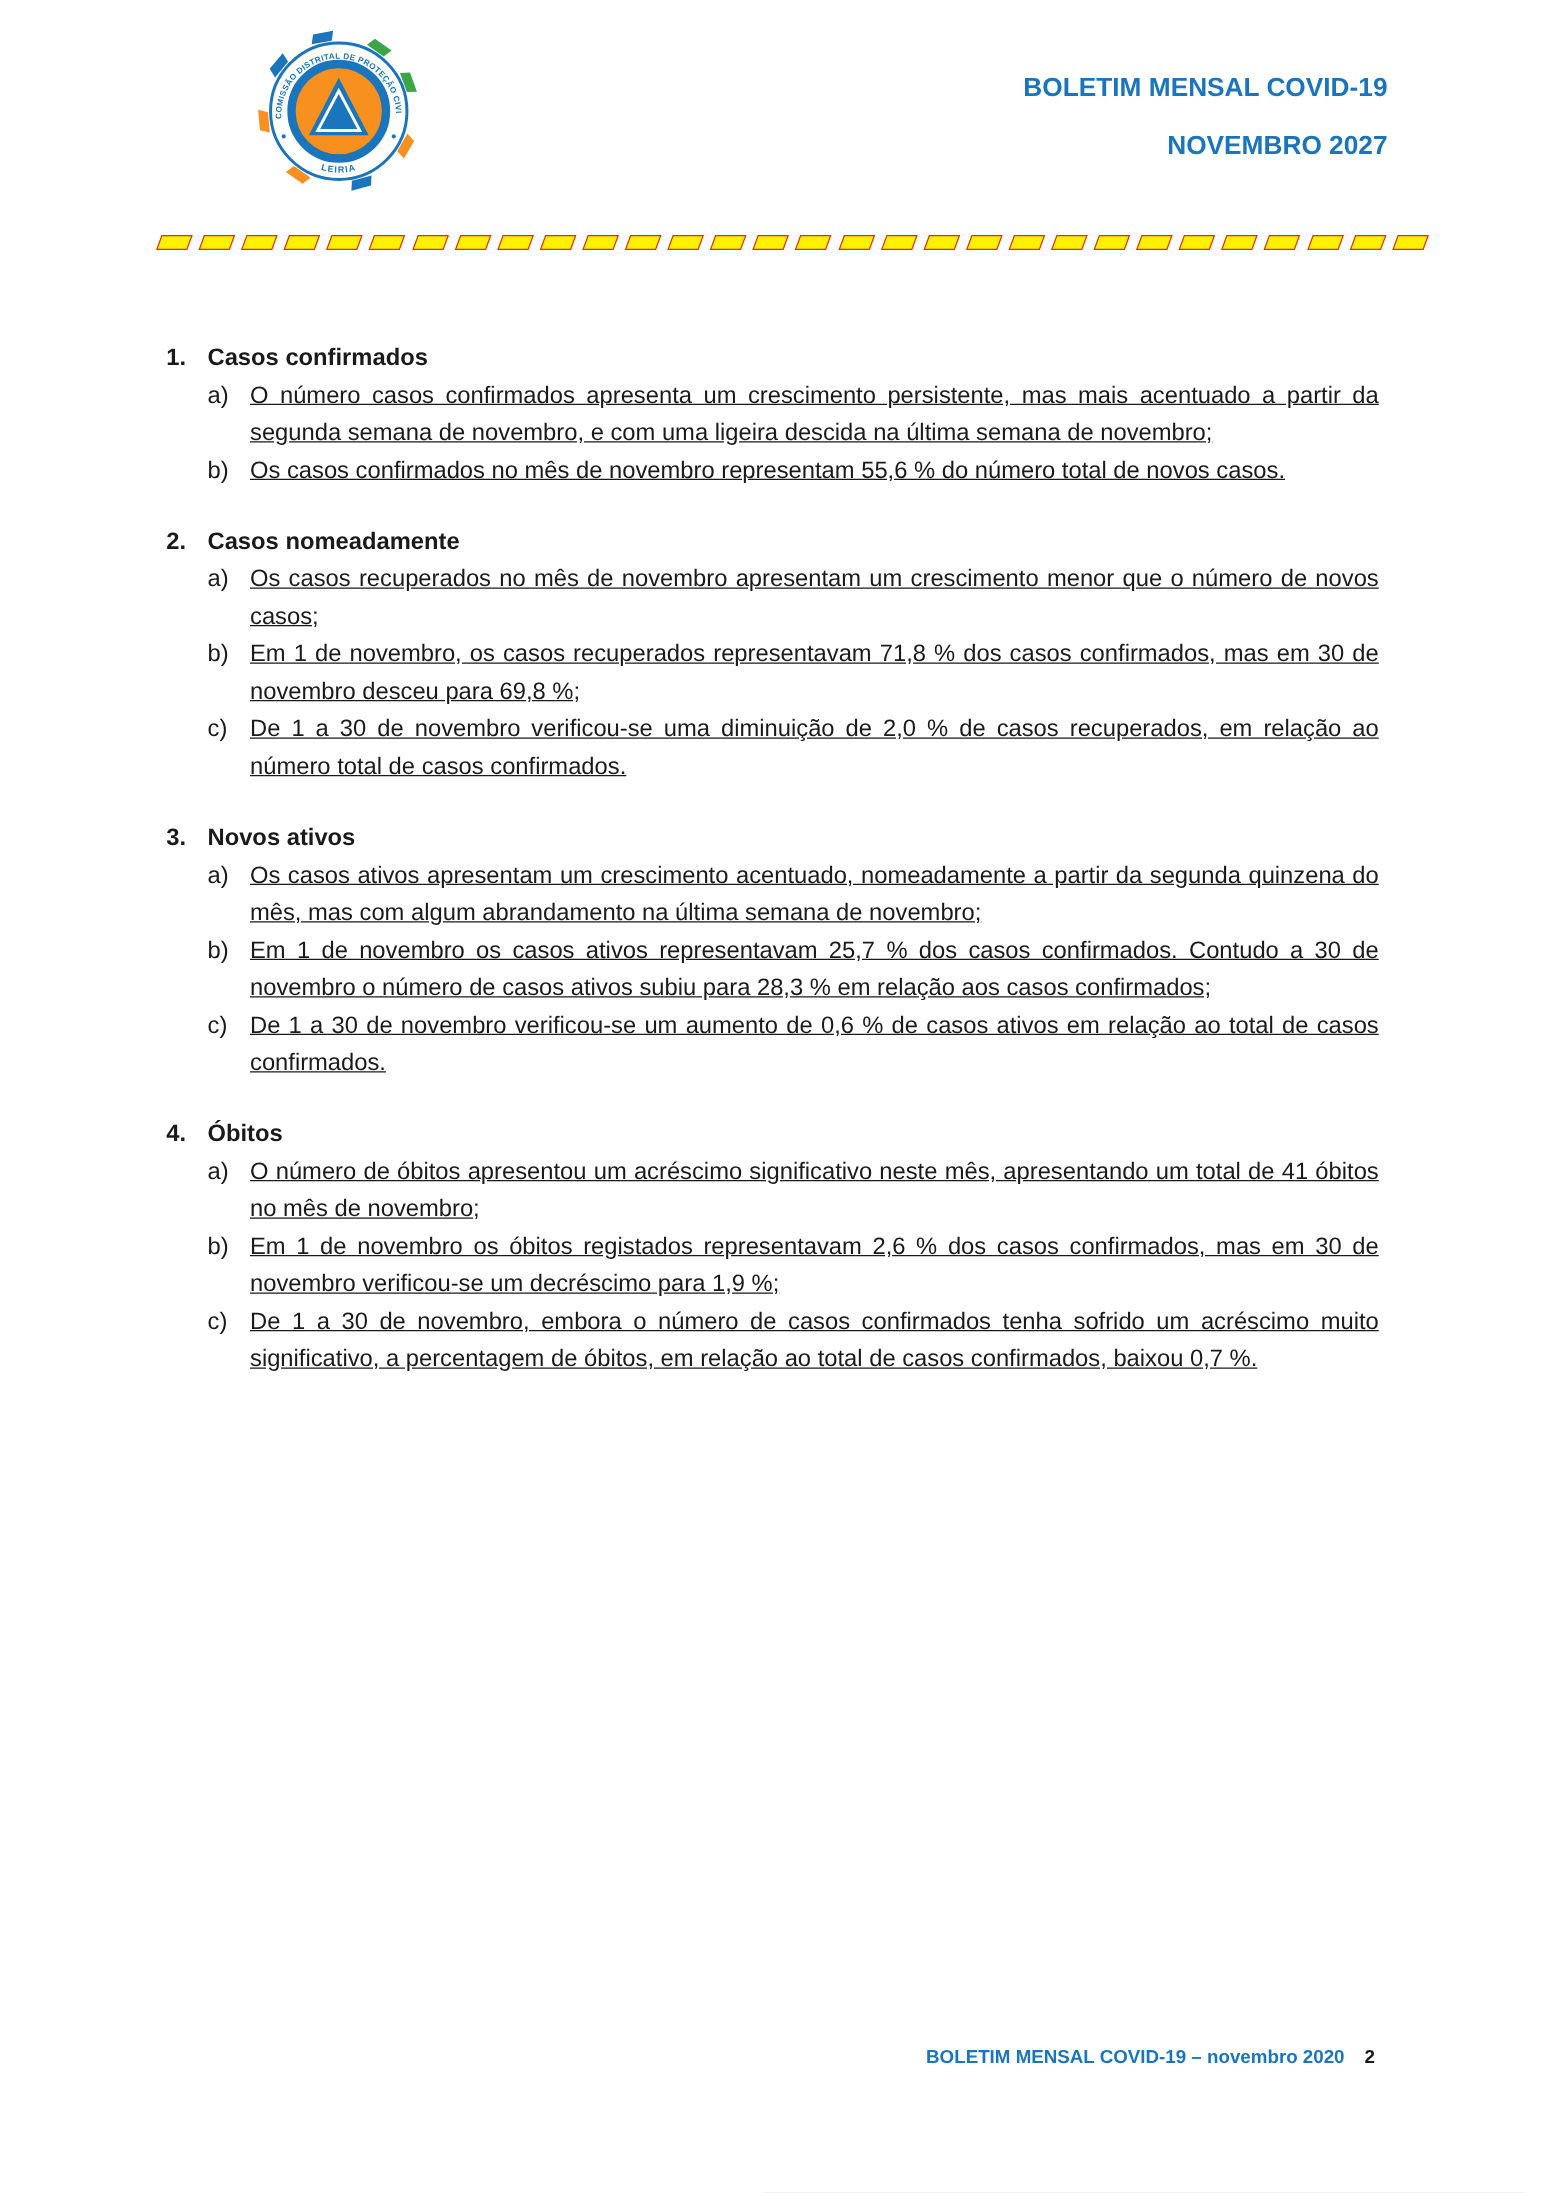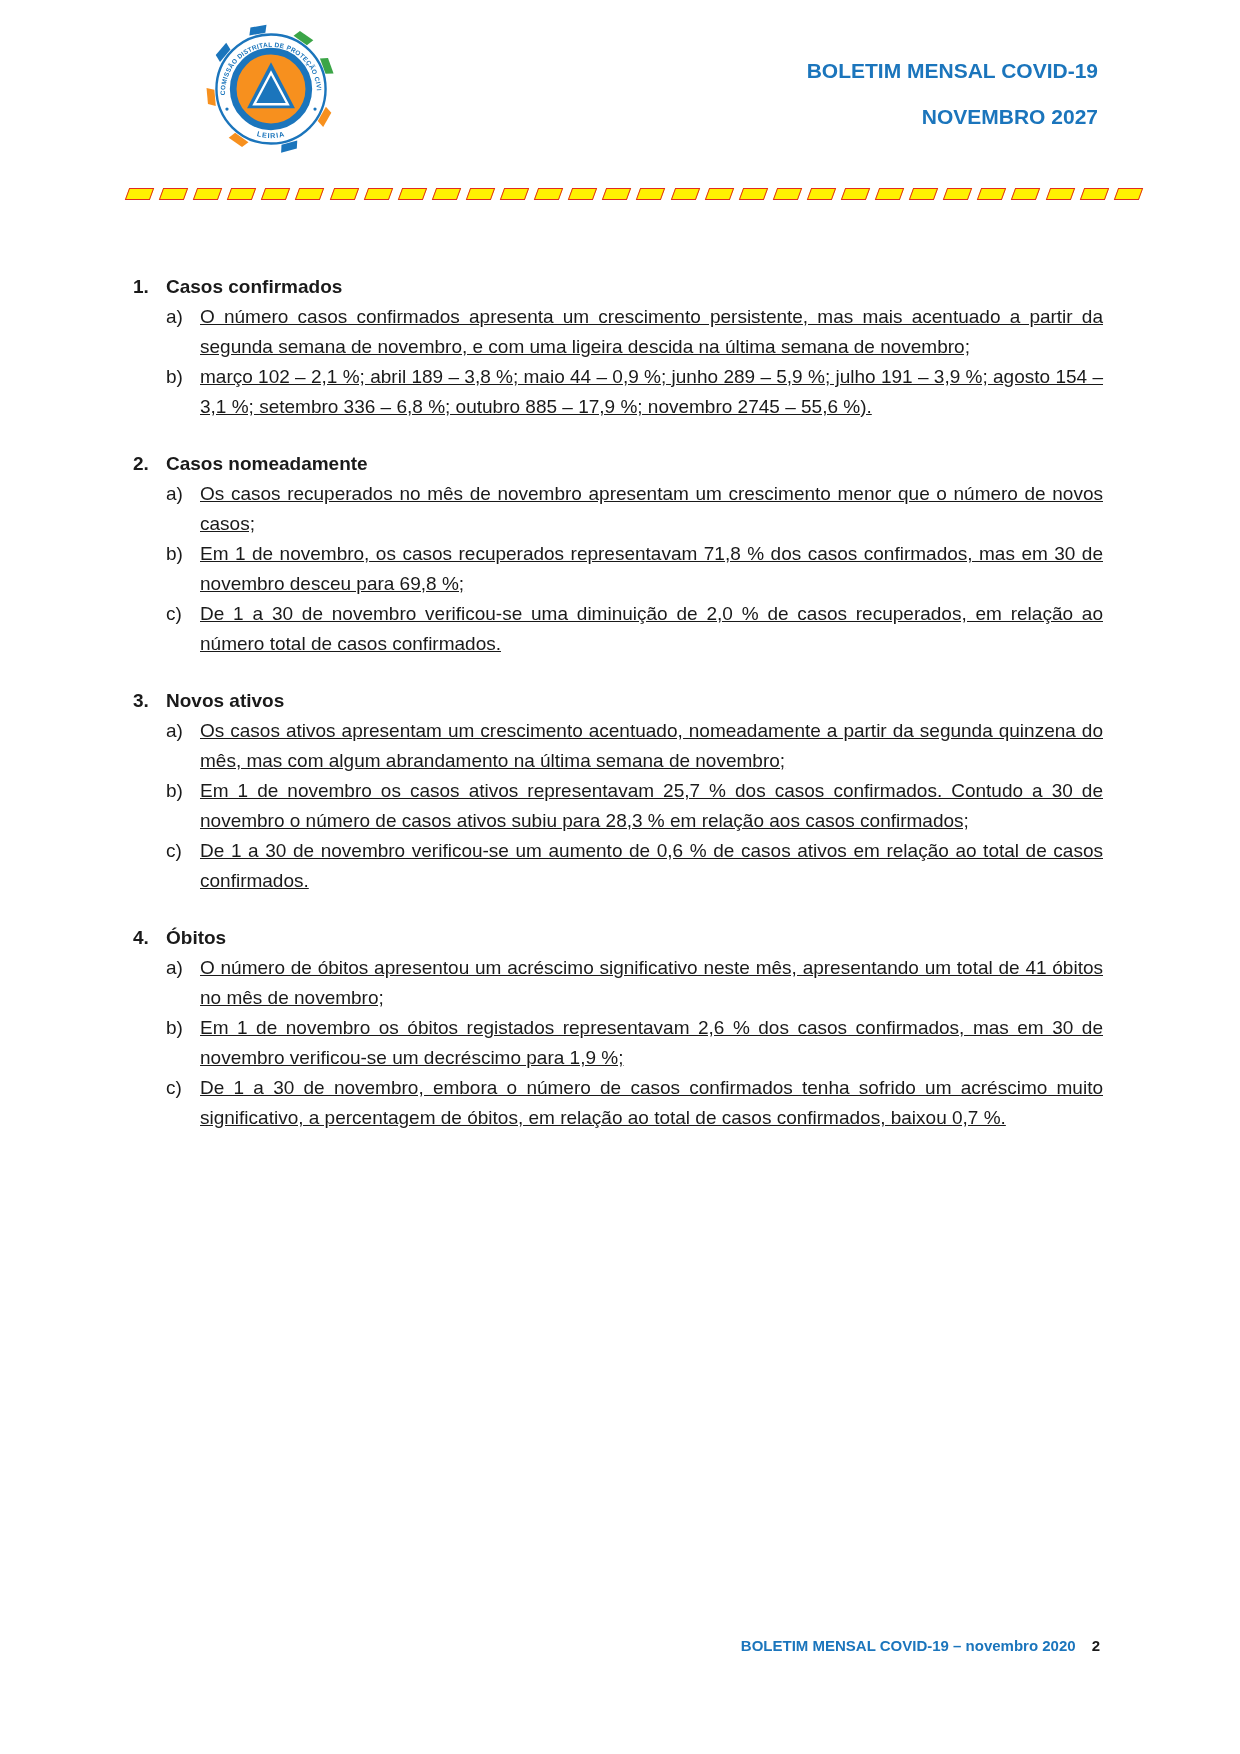--- a/index.html
+++ b/index.html
@@ -12,21 +12,21 @@
     font-family:"Liberation Sans", sans-serif;
     color:#1a1a1a;
     overflow:hidden;
   }
 
   
   .logo-wrap { position:absolute; left:204px; top:22px; width:134px; height:134px; }
   .logo-wrap svg { width:100%; height:100%; }
 
   .titles {
-    position:absolute; top:57px; right:142px;
+    position:absolute; top:57px; right:130px;
     text-align:right;
     color:#1B75BC;
     font-weight:bold;
     font-size:21px;
     line-height:28px;
   }
   .titles .title-line1 { margin-bottom:18px; }
 
   
   .band {
@@ -174,21 +174,21 @@
       </div>
       <div class="item">
         <span class="item-label">a)</span>
         <div class="item-body">
             <div class="item-text">O número casos confirmados apresenta um crescimento persistente, mas mais acentuado a partir da segunda semana de novembro, e com uma ligeira descida na última semana de novembro;</div>
           </div>
       </div>
       <div class="item">
         <span class="item-label">b)</span>
         <div class="item-body">
-          <div class="note-months">março 102 – 2,1 %; abril 189 – 3,8 %; maio 44 – 0,9 %; junho 289 – 5,9 %; julho 191 – 3,9 %; agosto 154 – 3,1 %; setembro 336 – 6,8 %; outubro 885 – 17,9 %; novembro 2745 – 55,6 %).</div>
+          <div class="item-text">Os casos confirmados no mês de novembro representam 55,6 % do número total de novos casos.</div>
         </div>
       </div>
     </section>
 
     <section class="section">
       <div class="sec-head">
         <span class="sec-num">2.</span>
         <span class="sec-title">Casos nomeadamente</span>
       </div>
       <div class="item">

